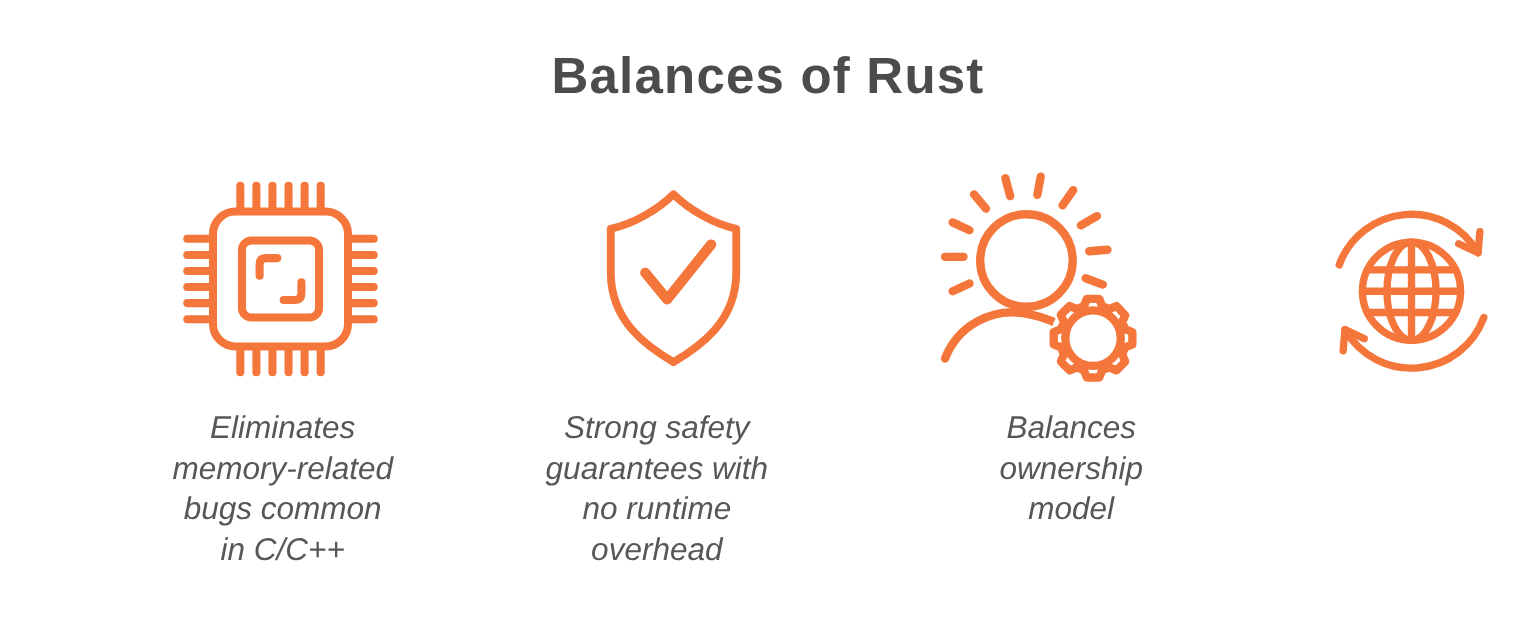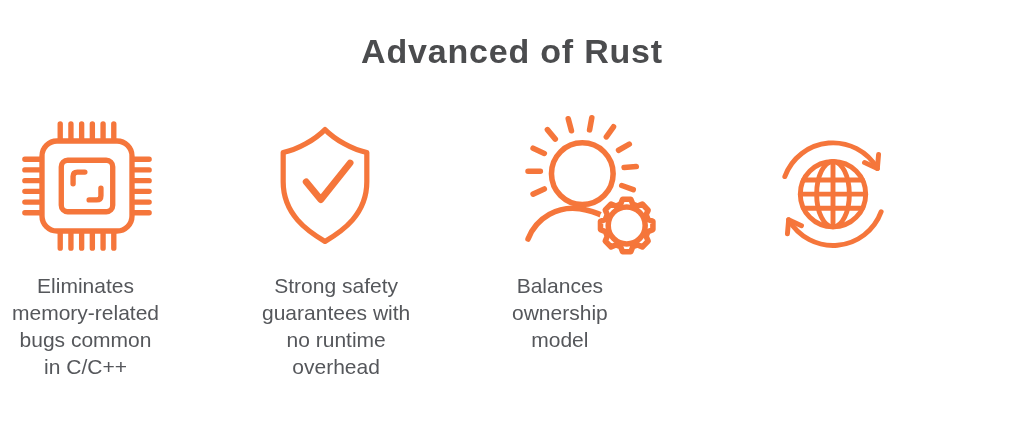--- a/index.html
+++ b/index.html
@@ -30,21 +30,22 @@
   }
   .cols{
     display:flex;
     margin-top:30px;
     padding:0 12px;
   }
   .col{
     flex:1;
     display:flex;
     flex-direction:column;
-    align-items:flex-start;
+    align-items:flex-end;
+    font-style:italic;
   }
   .icon-box{
     height:160px;
     display:flex;
     align-items:center;
     justify-content:center;
     color:var(--accent);
   }
   .icon-box svg{display:block;}
   .caption{
@@ -72,21 +73,21 @@
 <body>
 
 <svg width="0" height="0" style="position:absolute" aria-hidden="true">
   <defs>
     <path id="gear-shape" d="M94.5,43.3 L94.5,56.7 L86.6,59.9 L83.5,67.5 L86.8,75.3 L77.3,84.8 L69.5,81.5 L61.9,84.6 L58.7,92.5 L45.3,92.5 L42.1,84.6 L34.5,81.5 L26.7,84.8 L17.2,75.3 L20.5,67.5 L17.4,59.9 L9.5,56.7 L9.5,43.3 L17.4,40.1 L20.5,32.5 L17.2,24.7 L26.7,15.2 L34.5,18.5 L42.1,15.4 L45.3,7.5 L58.7,7.5 L61.9,15.4 L69.5,18.5 L77.3,15.2 L86.8,25.3 L83.5,32.5 L86.6,40.1 Z"></path>
   </defs>
 </svg>
 
 <div class="wrap">
 
-  <div class="title">Advanced of Rust</div>
+  <div class="title">Balances of Rust</div>
 
   <div class="cols">
 
     <div class="col">
       <div class="icon-box">
         <svg width="150" height="150" viewBox="0 0 140 140">
           <g class="stroked" stroke-width="5">
             <rect x="28" y="28" width="84" height="84" rx="14"></rect>
             <rect x="46" y="46" width="48" height="48" rx="6"></rect>
             <path d="M57,68 L57,61 Q57,57 61,57 L68,57"></path>

